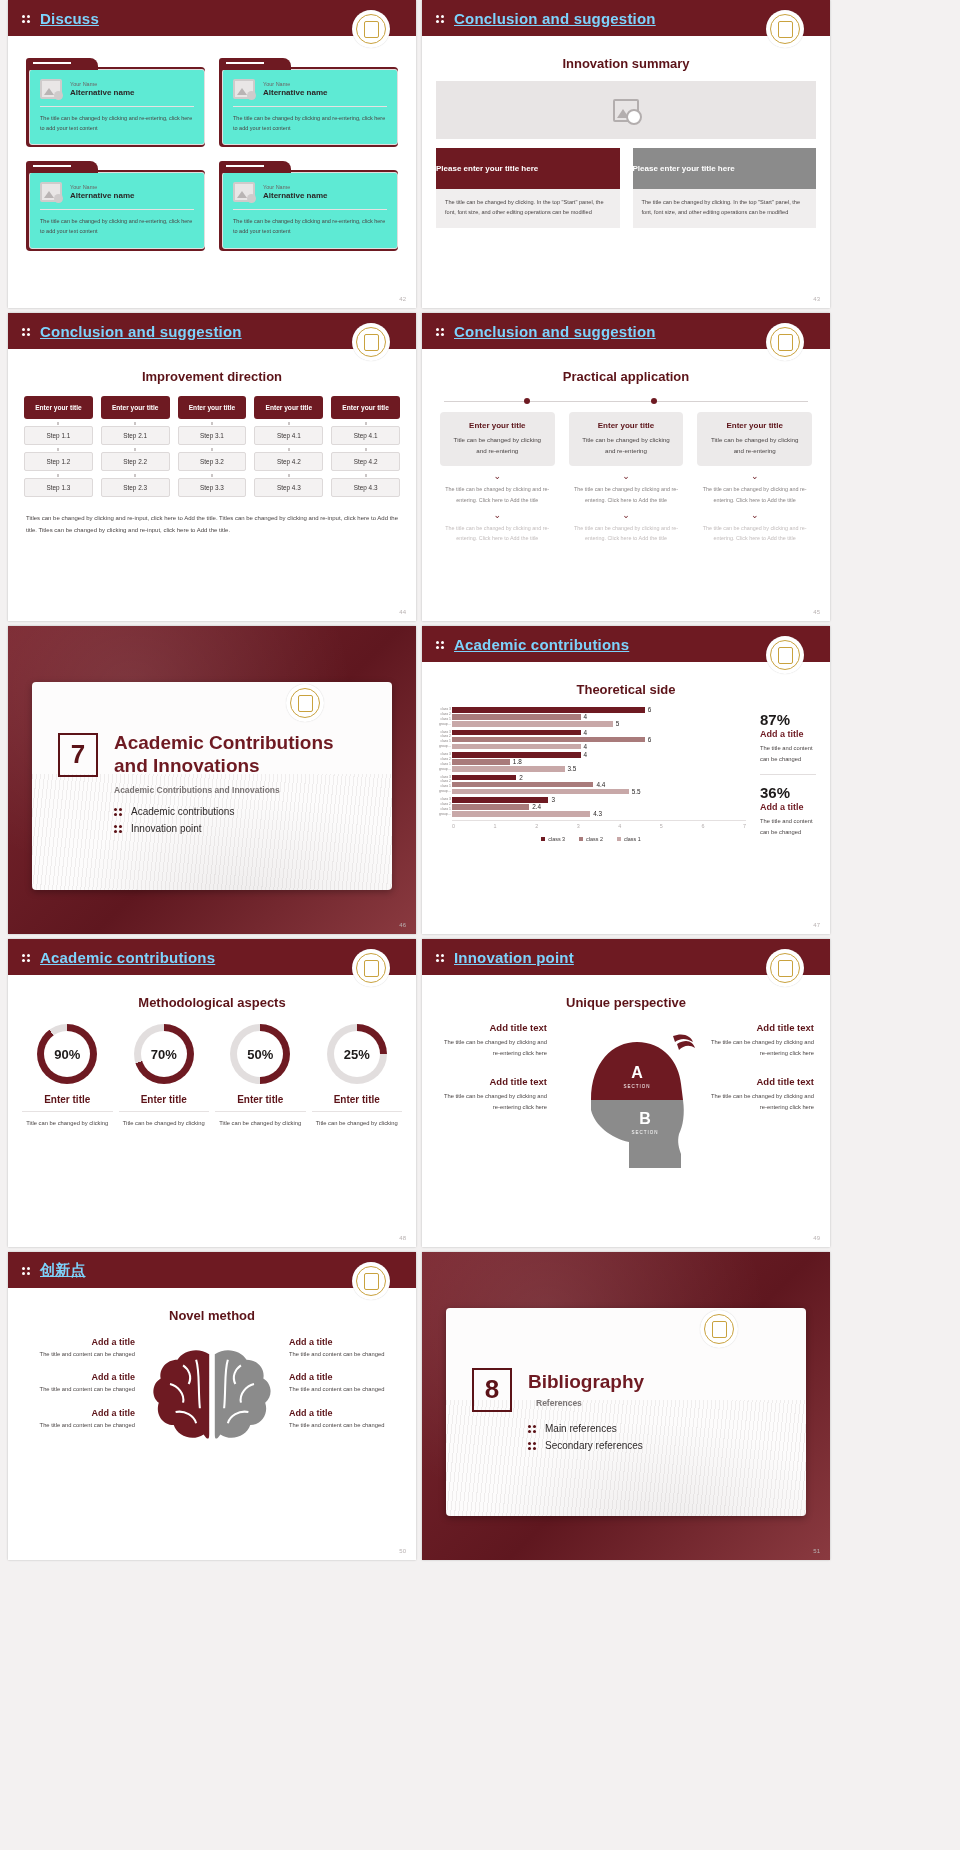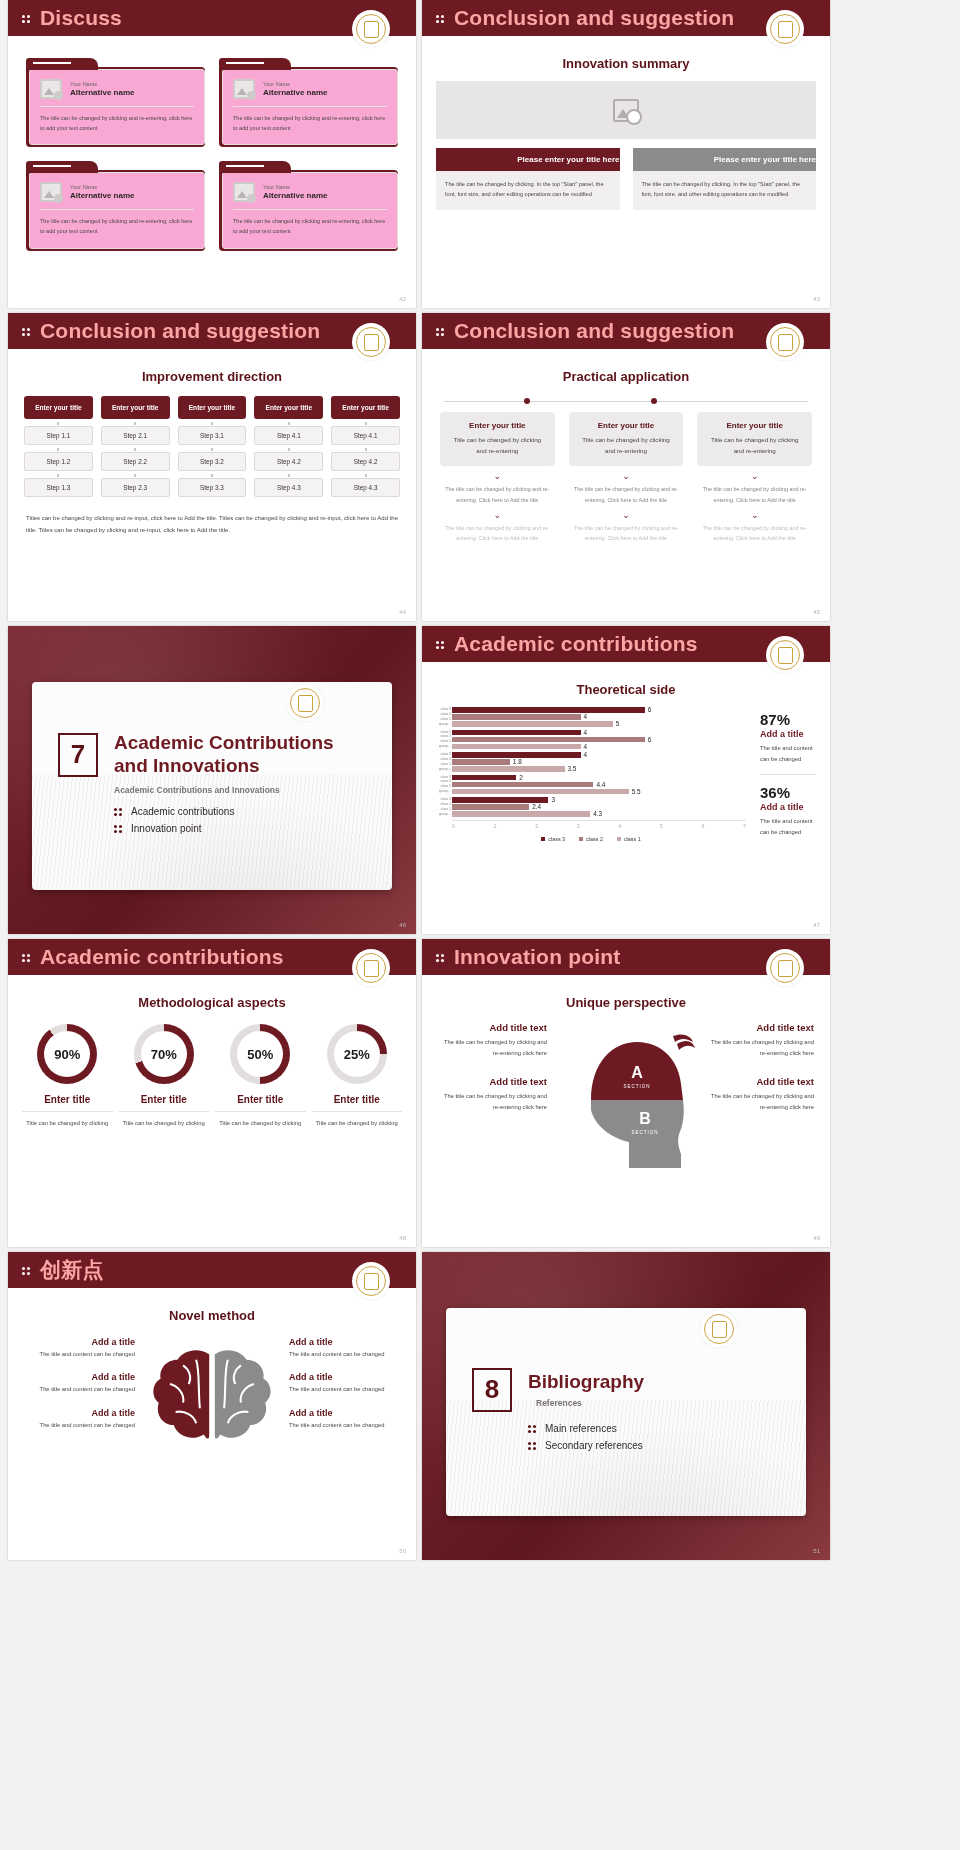--- a/index.html
+++ b/index.html
@@ -5,51 +5,51 @@
   *{box-sizing:border-box;margin:0;padding:0;}
   body{width:960px;height:1850px;background:#f3f1f1;font-family:"Liberation Sans",sans-serif;overflow:hidden;}
   .grid{display:grid;grid-template-columns:408px 408px;grid-auto-rows:308px;gap:5px 6px;padding:0 0 0 8px;}
   .slide{background:#fff;position:relative;overflow:hidden;box-shadow:0 0 2px rgba(0,0,0,.22);}
   
   .bar{height:36px;background:#6e1a22;display:flex;align-items:center;padding-left:14px;position:relative;}
   .bar .dots{display:inline-block;width:11px;height:11px;margin-right:7px;position:relative;flex:0 0 auto;}
   .bar .dots::before,.bar .dots::after{content:"";position:absolute;width:3px;height:3px;background:#fff;border-radius:50%;}
   .bar .dots::before{left:0;top:2px;box-shadow:0 5px 0 #fff;}
   .bar .dots::after{left:5px;top:2px;box-shadow:0 5px 0 #fff;}
-  .bar .btitle{color:#fca5a5;font-size:21px;font-weight:bold;letter-spacing:.2px;}
+  .bar .btitle{color:#7dd3fc;font-size:15px;font-weight:bold;letter-spacing:.2px;text-decoration:underline;}
   .seal{position:absolute;right:26px;top:10px;width:38px;height:38px;border-radius:50%;background:#fff;
         display:flex;align-items:center;justify-content:center;z-index:6;box-shadow:0 0 1px rgba(0,0,0,.2);}
   .seal .ring{width:30px;height:30px;border-radius:50%;border:1.4px solid #c9a23e;display:flex;align-items:center;justify-content:center;}
   .seal .ring i{width:15px;height:17px;border:1.2px solid #c9a23e;border-radius:2px;display:block;}
   .pnum{position:absolute;right:10px;bottom:6px;font-size:6px;color:#b9b2b2;}
   h2.sub{text-align:center;font-size:13px;color:#5c1318;font-weight:bold;margin-top:20px;}
   
   .folders{display:grid;grid-template-columns:1fr 1fr;gap:14px 14px;padding:22px 18px 0;}
   .folder{position:relative;padding-top:9px;}
   .folder .tab{position:absolute;top:0;left:0;width:72px;height:12px;background:#6e1a22;border-radius:3px 8px 0 0;}
   .folder .tab::after{content:"";position:absolute;left:7px;top:4px;width:38px;height:2px;background:#fff;
        box-shadow:none;}
   .folder .tabmarks{position:absolute;top:4px;left:7px;display:flex;gap:4px;z-index:3;}
   .folder .tabmarks span{width:10px;height:2px;background:#fff;display:block;}
   .folder .body{background:#6e1a22;border-radius:0 4px 4px 4px;padding:2px 0 2px 3px;}
-  .folder .card{background:#f9a8d4;border:1px solid #e2dede;border-radius:3px;padding:9px 10px 11px;}
+  .folder .card{background:#5eead4;border:1px solid #e2dede;border-radius:3px;padding:9px 10px 11px;}
   .fhead{display:flex;align-items:center;gap:8px;border-bottom:1px solid #e6e2e2;padding-bottom:7px;}
   .imgicon{width:22px;height:20px;border:2px solid #cfcbcb;border-radius:2px;position:relative;flex:0 0 auto;background:#e9e6e6;}
   .imgicon::before{content:"";position:absolute;left:2px;bottom:2px;border-left:5px solid transparent;border-right:5px solid transparent;border-bottom:7px solid #b9b4b4;}
   .imgicon::after{content:"";position:absolute;right:-3px;bottom:-3px;width:9px;height:9px;border-radius:50%;background:#cfcbcb;}
   .fname1{font-size:5.5px;color:#6a6464;}
   .fname2{font-size:8px;font-weight:bold;color:#2b2626;margin-top:1px;}
   .ftext{font-size:5.5px;color:#4a4545;line-height:1.75;margin-top:7px;}
   
   .imgbox{margin:10px 14px 0;height:58px;background:#e8e5e5;display:flex;align-items:center;justify-content:center;}
   .imgbox .big{width:26px;height:23px;border:2.2px solid #b3aeae;border-radius:2px;position:relative;}
   .imgbox .big::before{content:"";position:absolute;left:2px;bottom:2px;border-left:6px solid transparent;border-right:6px solid transparent;border-bottom:9px solid #b3aeae;}
   .imgbox .big::after{content:"";position:absolute;right:-5px;bottom:-5px;width:12px;height:12px;border-radius:50%;background:#fff;border:2px solid #b3aeae;}
   .twocol{display:grid;grid-template-columns:1fr 1fr;gap:13px;padding:9px 14px 0;}
-  .ctitle{color:#fff;font-size:8px;font-weight:bold;text-align:right;padding:7px 0;}
+  .ctitle{color:#fff;font-size:8px;font-weight:bold;text-align:left;padding:16px 0;}
   .ctitle.r{background:#6e1a22;}
   .ctitle.g{background:#8b8b8b;}
   .cbody{background:#f0eeee;padding:8px 9px 10px;font-size:5.6px;color:#4a4545;line-height:1.85;}
   
   .steps{display:grid;grid-template-columns:repeat(5,1fr);gap:8px;padding:12px 16px 0;}
   .stepcol .sh{background:#6e1a22;color:#fff;font-size:6.6px;font-weight:bold;text-align:center;padding:8px 0;border-radius:3px;}
   .stepcol .si{background:#f4f2f2;border:1px solid #ddd9d9;color:#3a3535;font-size:6.4px;text-align:center;padding:5px 0;border-radius:2px;margin-top:7px;position:relative;}
   .stepcol .si::before{content:"";position:absolute;top:-5px;left:50%;transform:translateX(-50%);width:2px;height:3px;background:#cac5c5;}
   .steppara{font-size:6px;color:#4a4545;line-height:1.95;padding:16px 18px 0;text-align:justify;}
   

